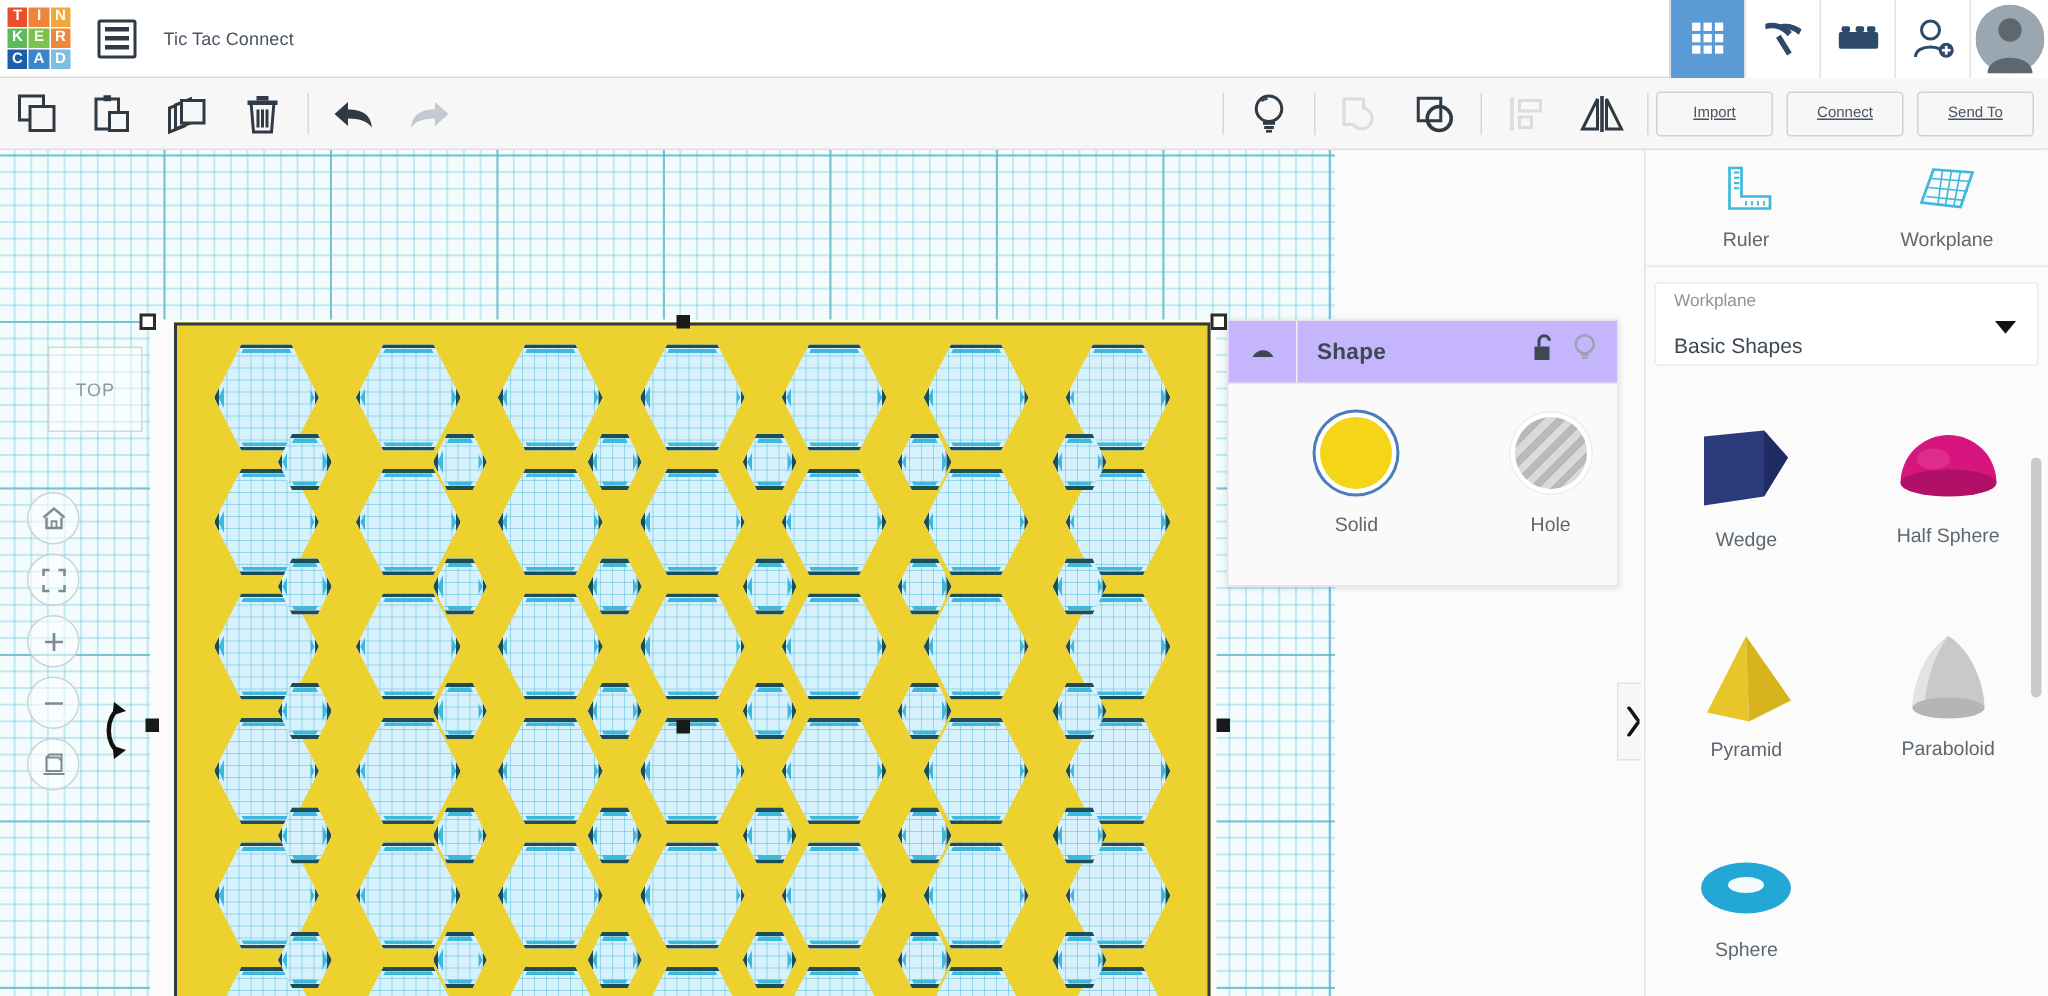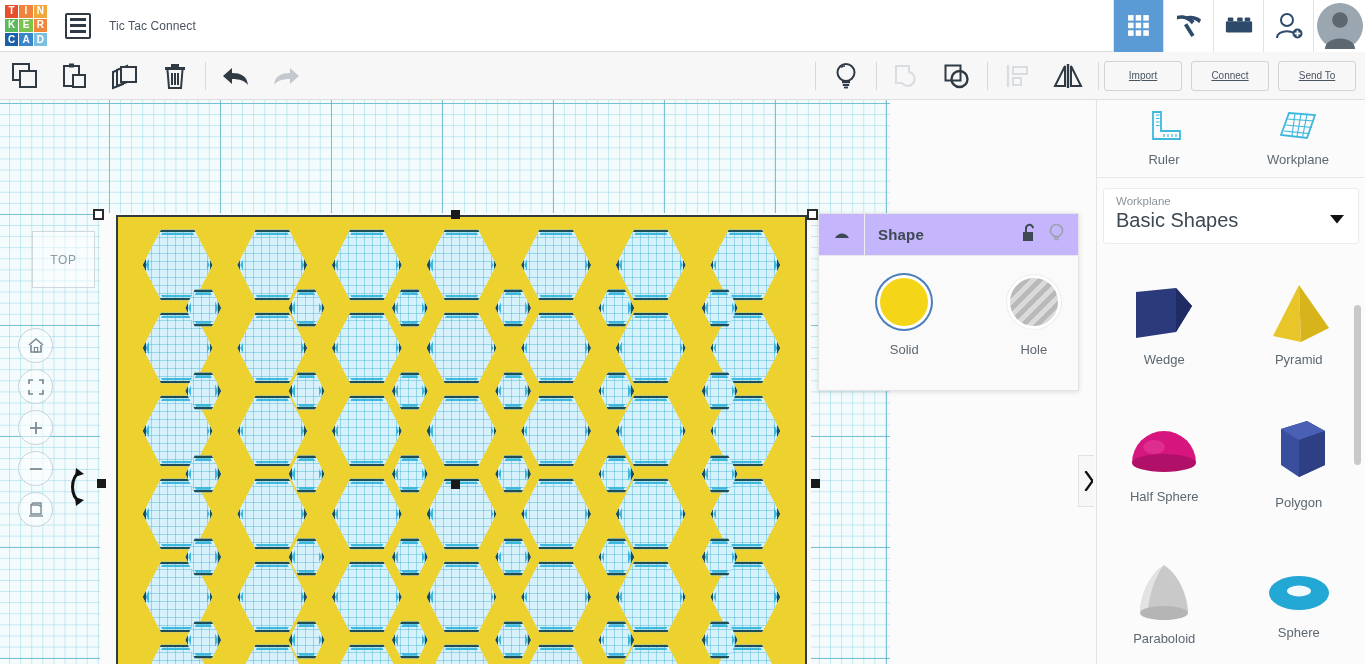--- a/index.html
+++ b/index.html
@@ -192,21 +192,21 @@
     flex: 1; display: flex; flex-direction: column; align-items: center; justify-content: center;
     gap: 7px;
   }
   .sb-tool span { font-size: 13px; color: #5d6770; }
   #sb-select {
     margin: 10px 6px 0 6px; height: 56px; background: #fff;
     border: 1px solid #ebebeb; border-radius: 3px;
     padding: 6px 12px; position: relative;
   }
   #sb-select .cat { font-size: 11.5px; color: #8b949c; }
-  #sb-select .val { font-size: 20px; color: #3d4852; margin-top: 2px; }
+  #sb-select .val { font-size: 14px; color: #3d4852; margin-top: 15px; }
   #sb-caret { position: absolute; right: 14px; top: 21px; }
   #sb-grid {
     position: absolute; left: 0; top: 153px; width: 269px; height: 411px;
     display: grid; grid-template-columns: 1fr 1fr; grid-auto-rows: 140px;
     overflow: hidden;
   }
   .sb-shape {
     display: flex; flex-direction: column; align-items: center; justify-content: center; gap: 2px;
   }
   .sb-shape .nm { font-size: 13px; color: #5d6770; }
@@ -650,49 +650,39 @@
           <svg width="80" height="66" viewBox="0 0 80 66">
             <path d="M12 12 L52 8 L68 26 L52 52 L12 58 Z" fill="#2b3a7a"></path>
             <path d="M52 8 L68 26 L52 52 Z" fill="#1f2c63"></path>
           </svg>
         </span>
         <span class="nm">Wedge</span>
       </div>
 
       <div class="sb-shape">
         <span>
-          <svg width="80" height="66" viewBox="0 0 80 66">
-            <path d="M40 5 L14 56 L42 62 Z" fill="#e8c62a"></path>
-            <path d="M40 5 L42 62 L70 48 Z" fill="#d8b41c"></path>
-          </svg>
-        </span>
-        <span class="nm">Pyramid</span>
-      </div>
-
-      <div class="sb-shape">
-        <span>
           <svg width="80" height="60" viewBox="0 0 80 60">
             <path d="M8 40 A32 32 0 0 1 72 40 Z" fill="#d6157f"></path>
             <ellipse cx="40" cy="40" rx="32" ry="9" fill="#b01068"></ellipse>
             <ellipse cx="30" cy="24" rx="11" ry="7" fill="#e6469c" opacity=".5"></ellipse>
           </svg>
         </span>
         <span class="nm">Half Sphere</span>
       </div>
 
       <div class="sb-shape">
         <span>
-          <svg width="80" height="72" viewBox="0 0 80 72">
-            <path d="M22 12 L48 4 L66 14 L66 48 L40 60 L22 48 Z" fill="#3a4e9e"></path>
-            <path d="M22 12 L48 4 L66 14 L40 23 Z" fill="#4a60b4"></path>
-            <path d="M40 23 L66 14 L66 48 L40 60 Z" fill="#2e3f84"></path>
+          <svg width="80" height="66" viewBox="0 0 80 66">
+            <path d="M40 5 L14 56 L42 62 Z" fill="#e8c62a"></path>
+            <path d="M40 5 L42 62 L70 48 Z" fill="#d8b41c"></path>
           </svg>
         </span>
-        <span class="nm">Polygon</span>
-      </div>
+        <span class="nm">Pyramid</span>
+      </div>
+
 
       <div class="sb-shape">
         <span>
           <svg width="80" height="64" viewBox="0 0 80 64">
             <path d="M40 4 C58 16 64 40 64 52 L16 52 C16 40 22 16 40 4 Z" fill="#c9c9c9"></path>
             <path d="M40 4 C30 16 24 40 24 52 L16 52 C16 40 22 16 40 4 Z" fill="#e3e3e3"></path>
             <ellipse cx="40" cy="52" rx="24" ry="7" fill="#b5b5b5"></ellipse>
           </svg>
         </span>
         <span class="nm">Paraboloid</span>

